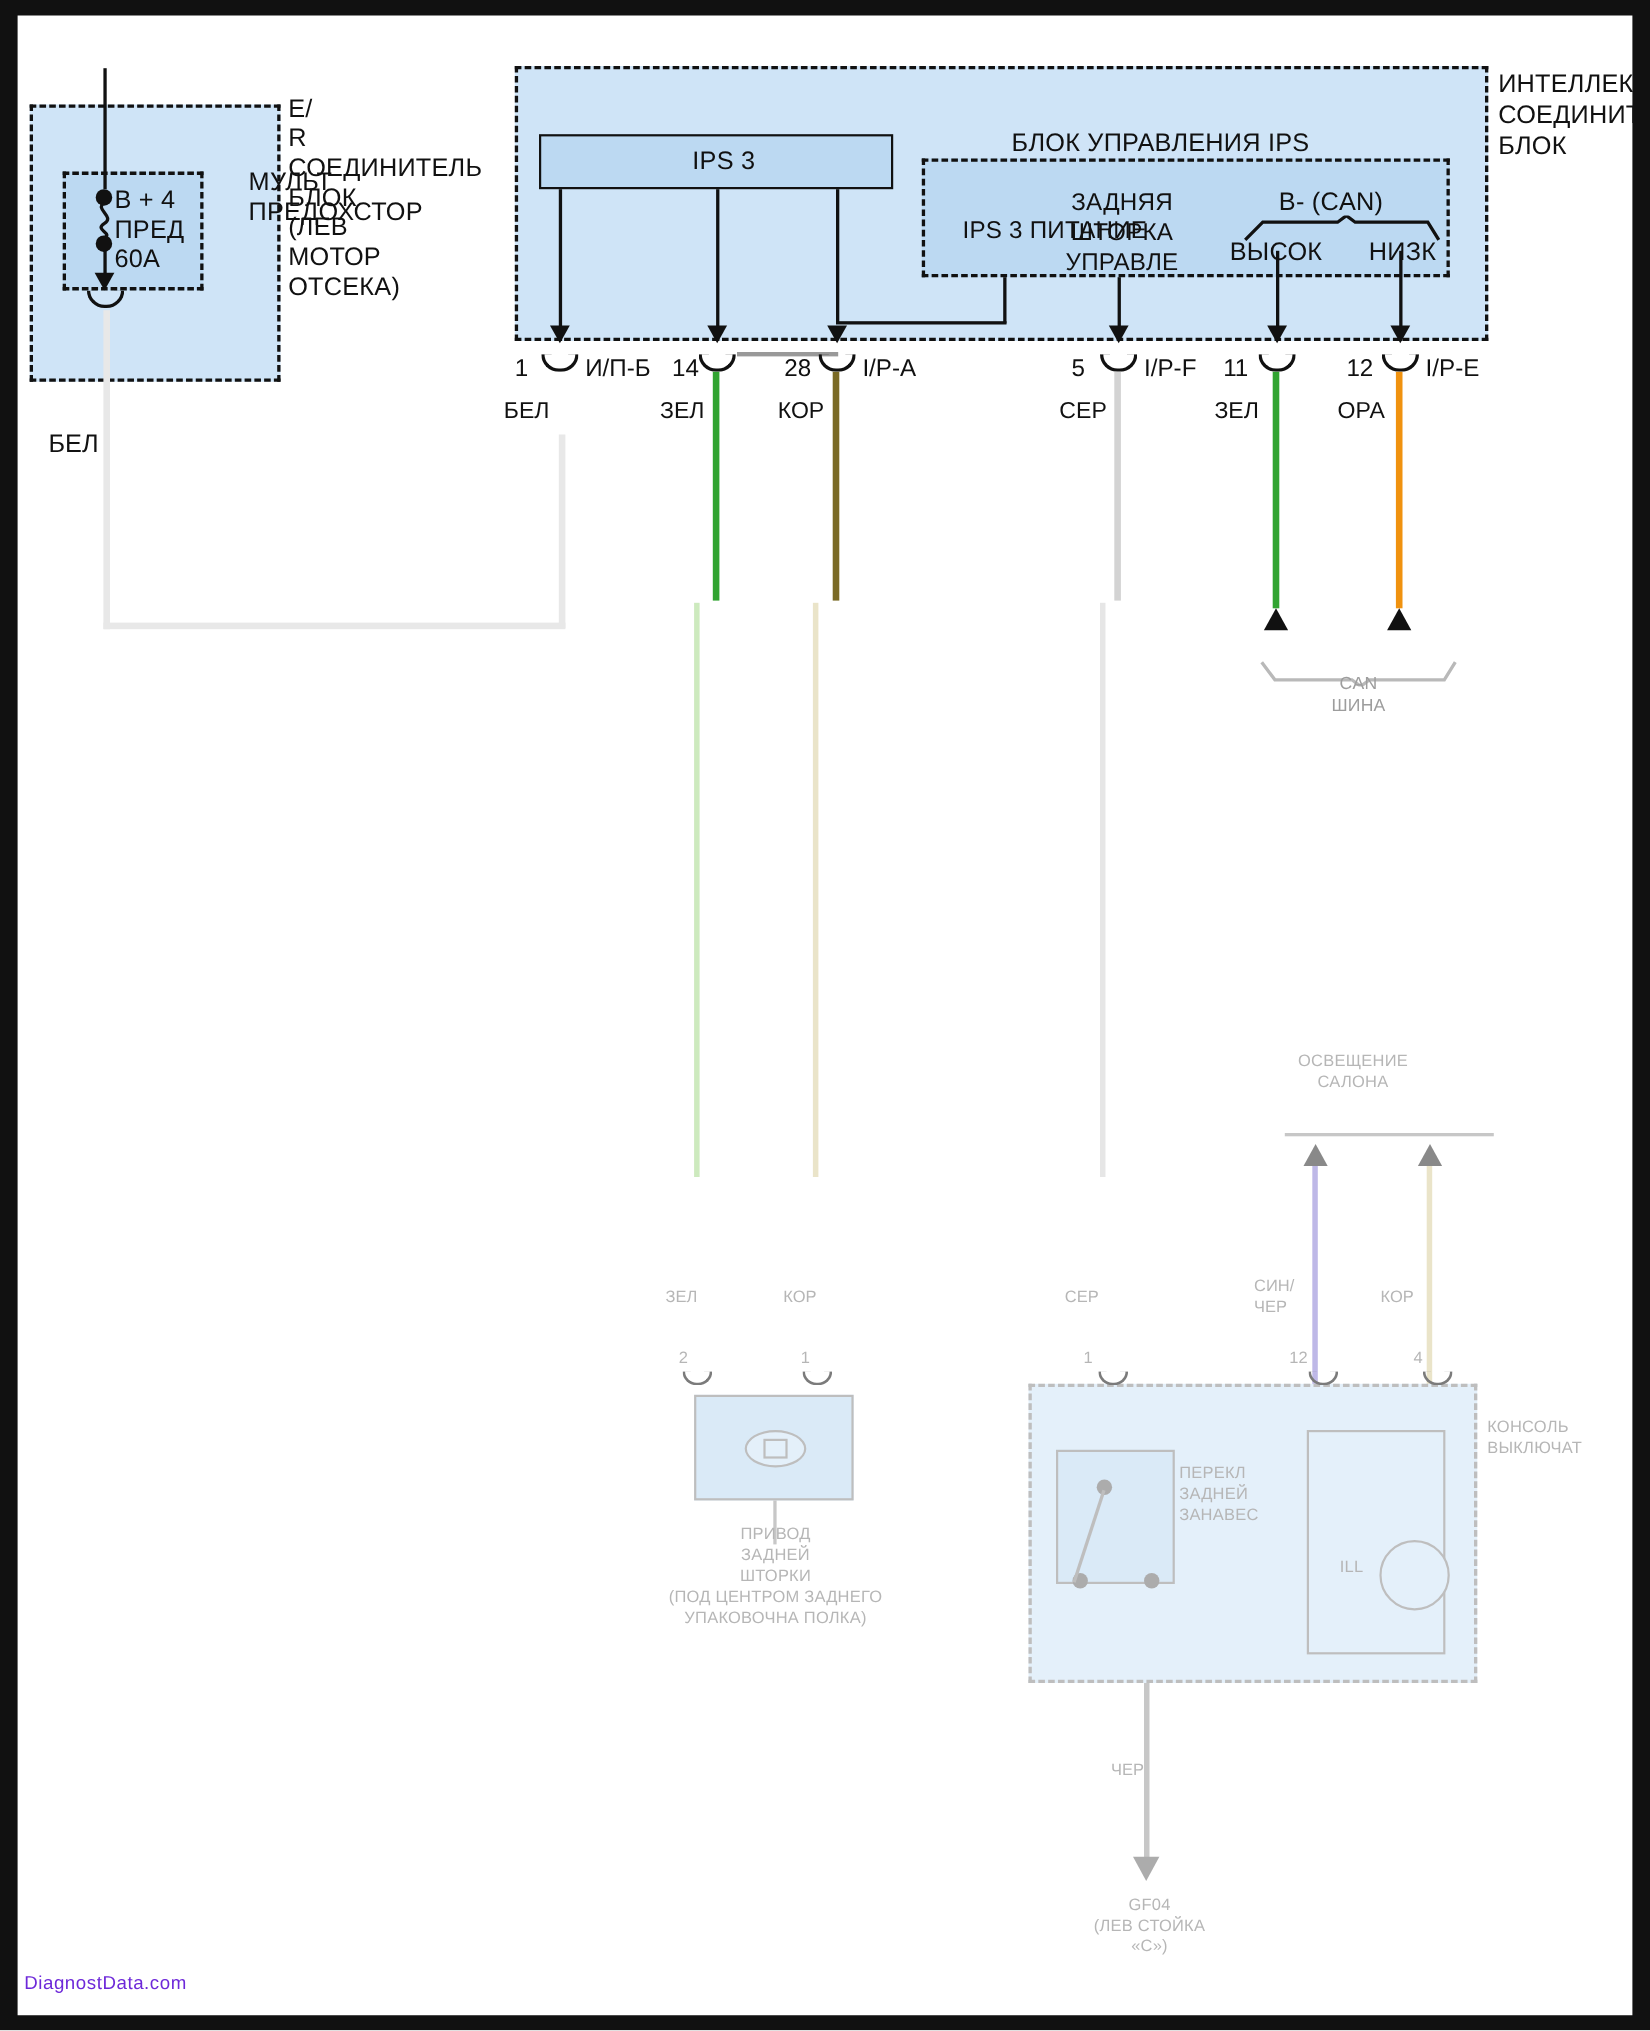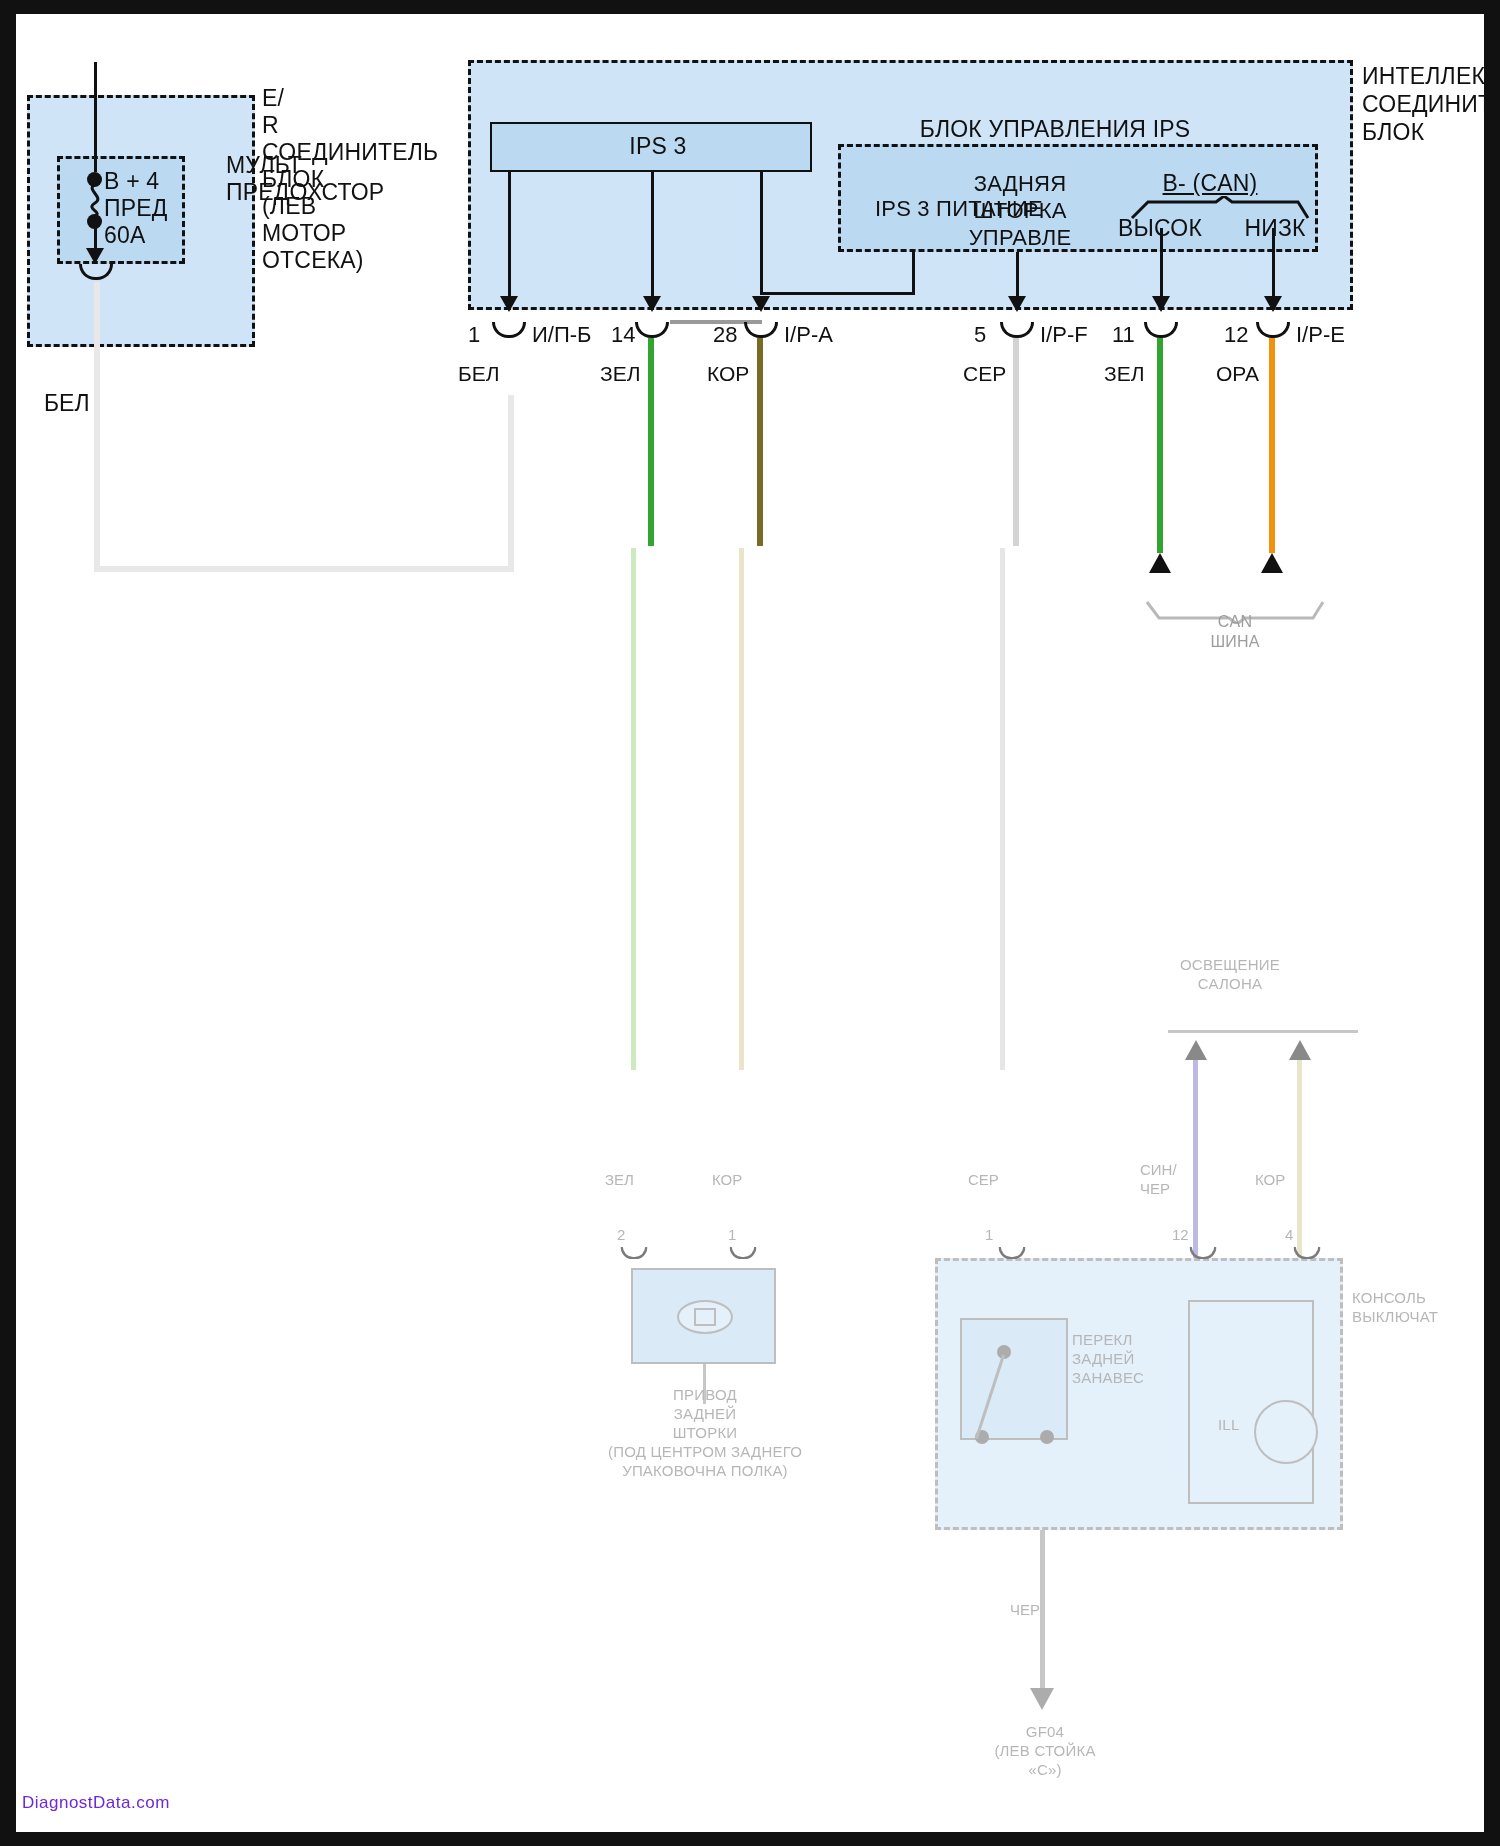--- a/index.html
+++ b/index.html
@@ -209,21 +209,21 @@
     <div class="lbl c" style="left:490px;top:133px;width:336px;font-size:23px;">IPS 3</div>
 
     <div class="lbl c" style="left:835px;top:116px;width:440px;font-size:23px;">БЛОК УПРАВЛЕНИЯ IPS</div>
     <div class="dash-box" style="left:838px;top:144px;width:480px;height:108px;background:#bcd9f2;"></div>
 
     <div class="lbl" style="left:875px;top:196px;font-size:22px;">IPS 3 ПИТАНИЕ</div>
     <div class="lbl c" style="left:930px;top:170px;width:180px;font-size:22px;line-height:27px;">ЗАДНЯЯ
 ШТОРКА
 УПРАВЛЕ</div>
 
-    <div class="lbl c" style="left:1120px;top:170px;width:180px;font-size:23px;text-decoration:underline;">B- (CAN)</div>
+    <div class="lbl c" style="left:1120px;top:170px;width:180px;font-size:23px;">B- (CAN)</div>
     <svg style="position:absolute;left:1130px;top:196px;" width="180" height="24" viewBox="0 0 180 24">
       <path d="M2 22 L18 6 L86 6 L94 0 L102 6 L168 6 L178 22" stroke="#111" stroke-width="3" fill="none"></path>
     </svg>
     <div class="lbl c" style="left:1095px;top:215px;width:130px;font-size:23px;">ВЫСОК</div>
     <div class="lbl c" style="left:1210px;top:215px;width:130px;font-size:23px;">НИЗК</div>
 
     <div class="vline" style="left:508px;top:172px;height:138px;"></div>
     <div class="vline" style="left:651px;top:172px;height:138px;"></div>
     <div class="vline" style="left:760px;top:172px;height:122px;"></div>
     <div class="hline" style="left:760px;top:292px;width:155px;"></div>

